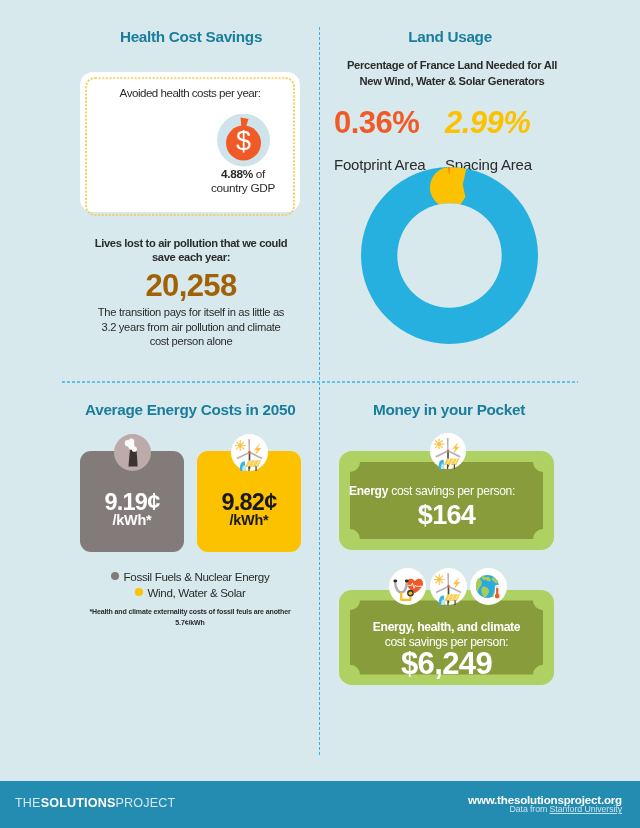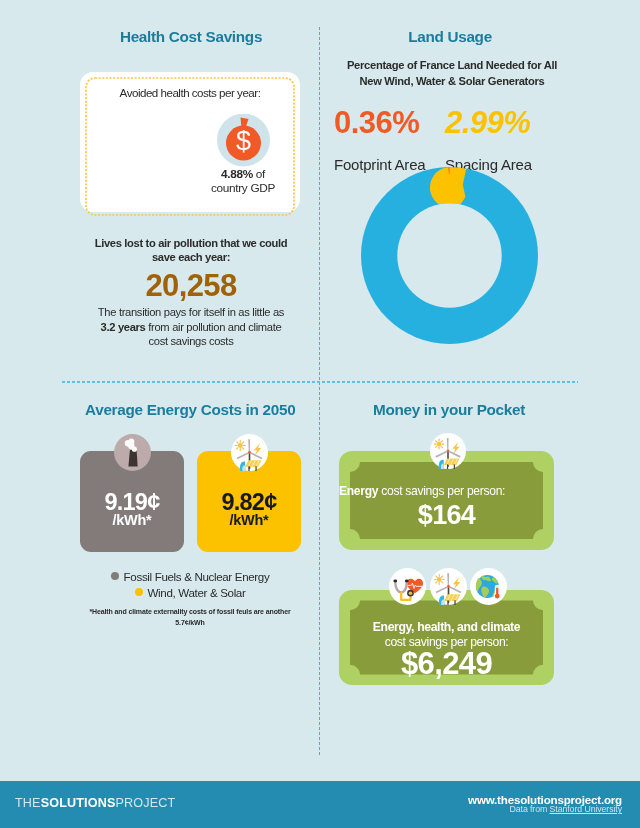--- a/index.html
+++ b/index.html
@@ -52,21 +52,21 @@
   .gdp-wrap { position:absolute; left:110px; top:42px; width:106px; text-align:center; }
   .gdp-text { margin-top:-3px; font-size:11.8px; color:#2b2b2b; line-height:1.17; letter-spacing:-0.3px; }
   .gdp-text b { font-weight:bold; }
 
   
   .tx { position:absolute; text-align:center; color:#2b2b2b; }
 
   .lives-lead { left:81px; top:236px; width:220px; font-size:11.2px; font-weight:bold; line-height:1.28; letter-spacing:-0.35px; }
   .lives-value { left:81px; top:268px; width:220px; font-size:31px; font-weight:bold; color:#a16207; letter-spacing:-0.6px; }
   .transition { left:81px; top:305px; width:220px; font-size:11.2px; line-height:1.3; letter-spacing:-0.33px; }
-  .transition b { font-weight:bold; }
+  .transition b { font-weight:normal; }
 
   .land-sub { left:342px; top:58px; width:220px; font-size:11.2px; font-weight:bold; line-height:1.42; letter-spacing:-0.3px; }
   .land-stat { position:absolute; top:107px; width:120px; }
   .land-val { font-size:31px; font-weight:bold; letter-spacing:-0.5px; line-height:1.05; }
   .land-lab { font-size:15px; color:#2b2b2b; margin-top:16px; letter-spacing:-0.2px; }
   .donut { position:absolute; left:361px; top:167px; width:177px; height:177px; }
 
   
   .ecard { position:absolute; top:451px; width:104px; height:101px; border-radius:11px; }
   .ecard-grey { left:80px; background:#837a7a; }
@@ -86,21 +86,21 @@
   .legend { position:absolute; left:60px; top:568px; width:260px; }
   .lg-row { display:flex; align-items:center; justify-content:center; height:16px; }
   .lg-dot { width:8px; height:8px; border-radius:50%; display:inline-block; margin-right:5px; flex:none; }
   .lg-lab { font-size:11.6px; color:#2b2b2b; letter-spacing:-0.35px; }
   .footnote { left:60px; top:607px; width:260px; font-size:7px; line-height:1.5; color:#2b2b2b; font-weight:bold; letter-spacing:-0.12px; }
 
   
   .mcard { position:absolute; }
   .m-icon { position:absolute; z-index:5; }
   .mcard-svg { position:absolute; left:0; top:0; width:100%; height:100%; }
-  .mcard-lab { position:absolute; left:0; top:33px; width:186px; text-align:left; color:#fff; font-size:12.1px; letter-spacing:-0.3px; }
+  .mcard-lab { position:absolute; left:0; top:33px; width:186px; text-align:center; color:#fff; font-size:12.1px; letter-spacing:-0.3px; }
   .mcard-lab b { font-weight:bold; }
   .mcard-val { position:absolute; left:0; top:49px; width:215px; text-align:center; color:#fff; font-weight:bold; font-size:27px; letter-spacing:-0.7px; }
   .mcard-lab2 { position:absolute; left:0; top:30px; width:215px; text-align:center; color:#fff; font-size:12.2px; line-height:1.25; letter-spacing:-0.35px; }
   .mcard-lab2 > div:first-child { font-weight:bold; }
   .mcard-val2 { position:absolute; left:0; top:56px; width:215px; text-align:center; color:#fff; font-weight:bold; font-size:31px; letter-spacing:-0.6px; }
 
   
   .footer {
     position:absolute; left:0; top:781px; width:640px; height:47px;
     background:#258cb1;
@@ -144,21 +144,21 @@
   </div>
 
   <div class="tx lives-lead">
     <div>Lives lost to air pollution that we could</div>
     <div>save each year:</div>
   </div>
   <div class="tx lives-value">20,258</div>
   <div class="tx transition">
     <div>The transition pays for itself in as little as</div>
     <div><b>3.2 years</b><span> from air pollution and climate</span></div>
-    <div>cost savings costs</div>
+    <div>cost person alone</div>
   </div>
 
   <div class="sec-title" style="left:350px;top:28px;width:200px;">Land Usage</div>
   <div class="tx land-sub">
     <div>Percentage of France Land Needed for All</div>
     <div>New Wind, Water &amp; Solar Generators</div>
   </div>
   <div class="land-stat" style="left:334px;">
     <div class="land-val" style="color:#f15a26;">0.36%</div>
     <div class="land-lab">Footprint Area</div>

